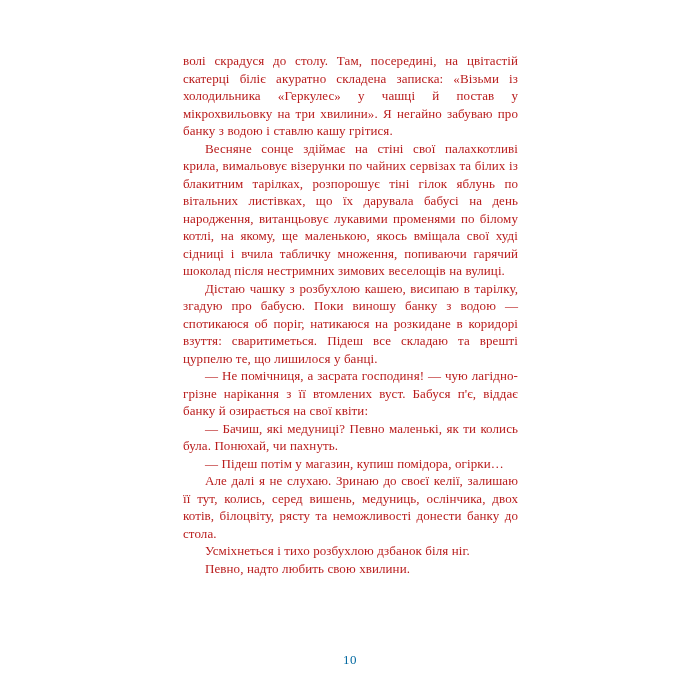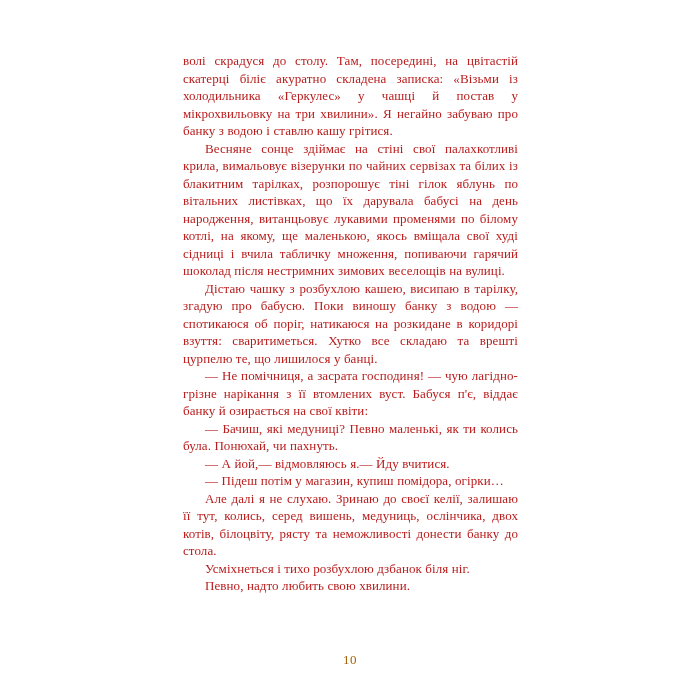--- a/index.html
+++ b/index.html
@@ -48,37 +48,36 @@
     text-indent: 0;
   }
   .folio {
     position: absolute;
     left: 0;
     top: 652px;
     width: 700px;
     text-align: center;
     font-size: 13px;
     line-height: 16px;
-    color: #a16207;
+    color: #0369a1;
     letter-spacing: 0.4px;
   }
 </style>
 </head>
 <body>
 
 <div class="page">
 
   <div class="text-column">
 
     <p class="para cont">волі скрадуся до столу. Там, посередині, на цвітастій скатерці біліє акуратно складена записка: «Візьми із холодильника «Геркулес» у чашці й постав у мікрохвильовку на три хвилини». Я негайно забуваю про банку з водою і ставлю кашу грітися.</p>
     <p class="para indent">Весняне сонце здіймає на стіні свої палахкотливі крила, вимальовує візерунки по чайних сервізах та білих із блакитним тарілках, розпорошує тіні гілок яблунь по вітальних листівках, що їх дарувала бабусі на день народження, витанцьовує лукавими променями по білому котлі, на якому, ще маленькою, якось вміщала свої худі сідниці і вчила табличку множення, попиваючи гарячий шоколад після нестримних зимових веселощів на вулиці.</p>
-    <p class="para indent">Дістаю чашку з розбухлою кашею, висипаю в тарілку, згадую про бабусю. Поки виношу банку з водою — спотикаюся об поріг, натикаюся на розкидане в коридорі взуття: сваритиметься. Хутко все складаю та врешті цурпелю те, що лишилося у банці.</p>
+    <p class="para indent">Дістаю чашку з розбухлою кашею, висипаю в тарілку, згадую про бабусю. Поки виношу банку з водою — спотикаюся об поріг, натикаюся на розкидане в коридорі взуття: сваритиметься. Підеш все складаю та врешті цурпелю те, що лишилося у банці.</p>
     <p class="para indent">— Не помічниця, а засрата господиня! — чую лагідно-грізне нарікання з її втомлених вуст. Бабуся п'є, віддає банку й озирається на свої квіти:</p>
     <p class="para indent">— Бачиш, які медуниці? Певно маленькі, як ти колись була. Понюхай, чи пахнуть.</p>
-    <p class="para indent">— А йой,— відмовляюсь я.— Йду вчитися.</p>
     <p class="para indent">— Підеш потім у магазин, купиш помідора, огірки…</p>
     <p class="para indent">Але далі я не слухаю. Зринаю до своєї келії, залишаю її тут, колись, серед вишень, медуниць, ослінчика, двох котів, білоцвіту, рясту та неможливості донести банку до стола.</p>
     <p class="para indent">Усміхнеться і тихо розбухлою дзбанок біля ніг.</p>
     <p class="para indent">Певно, надто любить свою хвилини.</p>
 
   </div>
 
   <div class="folio">10</div>
 
 </div>

